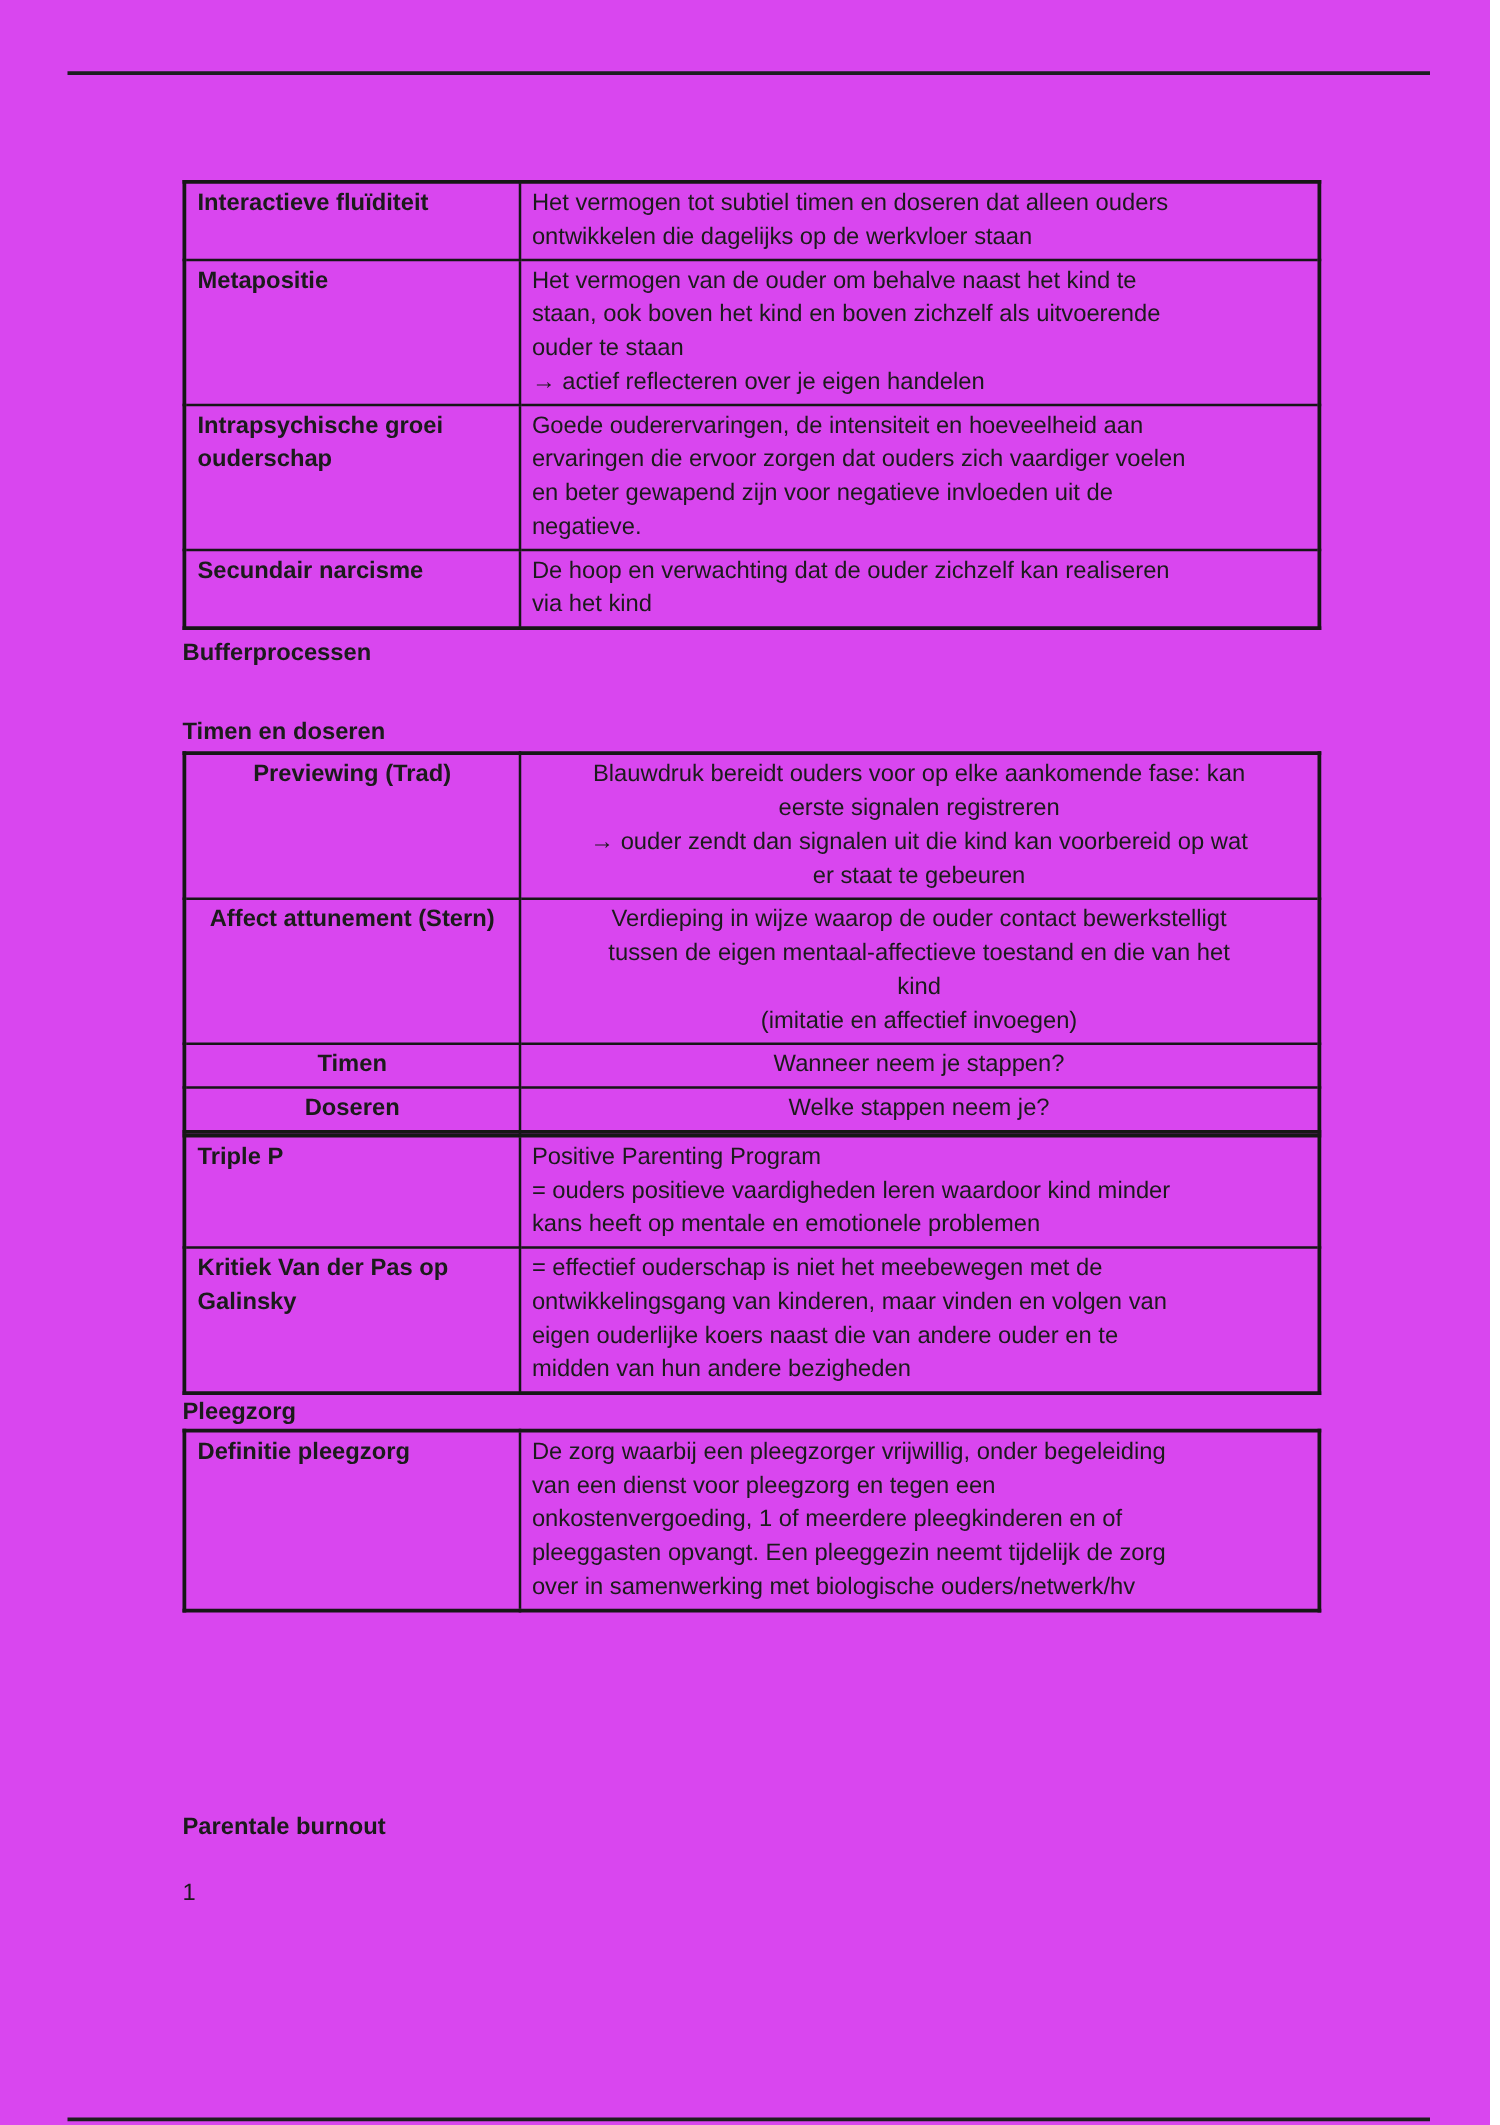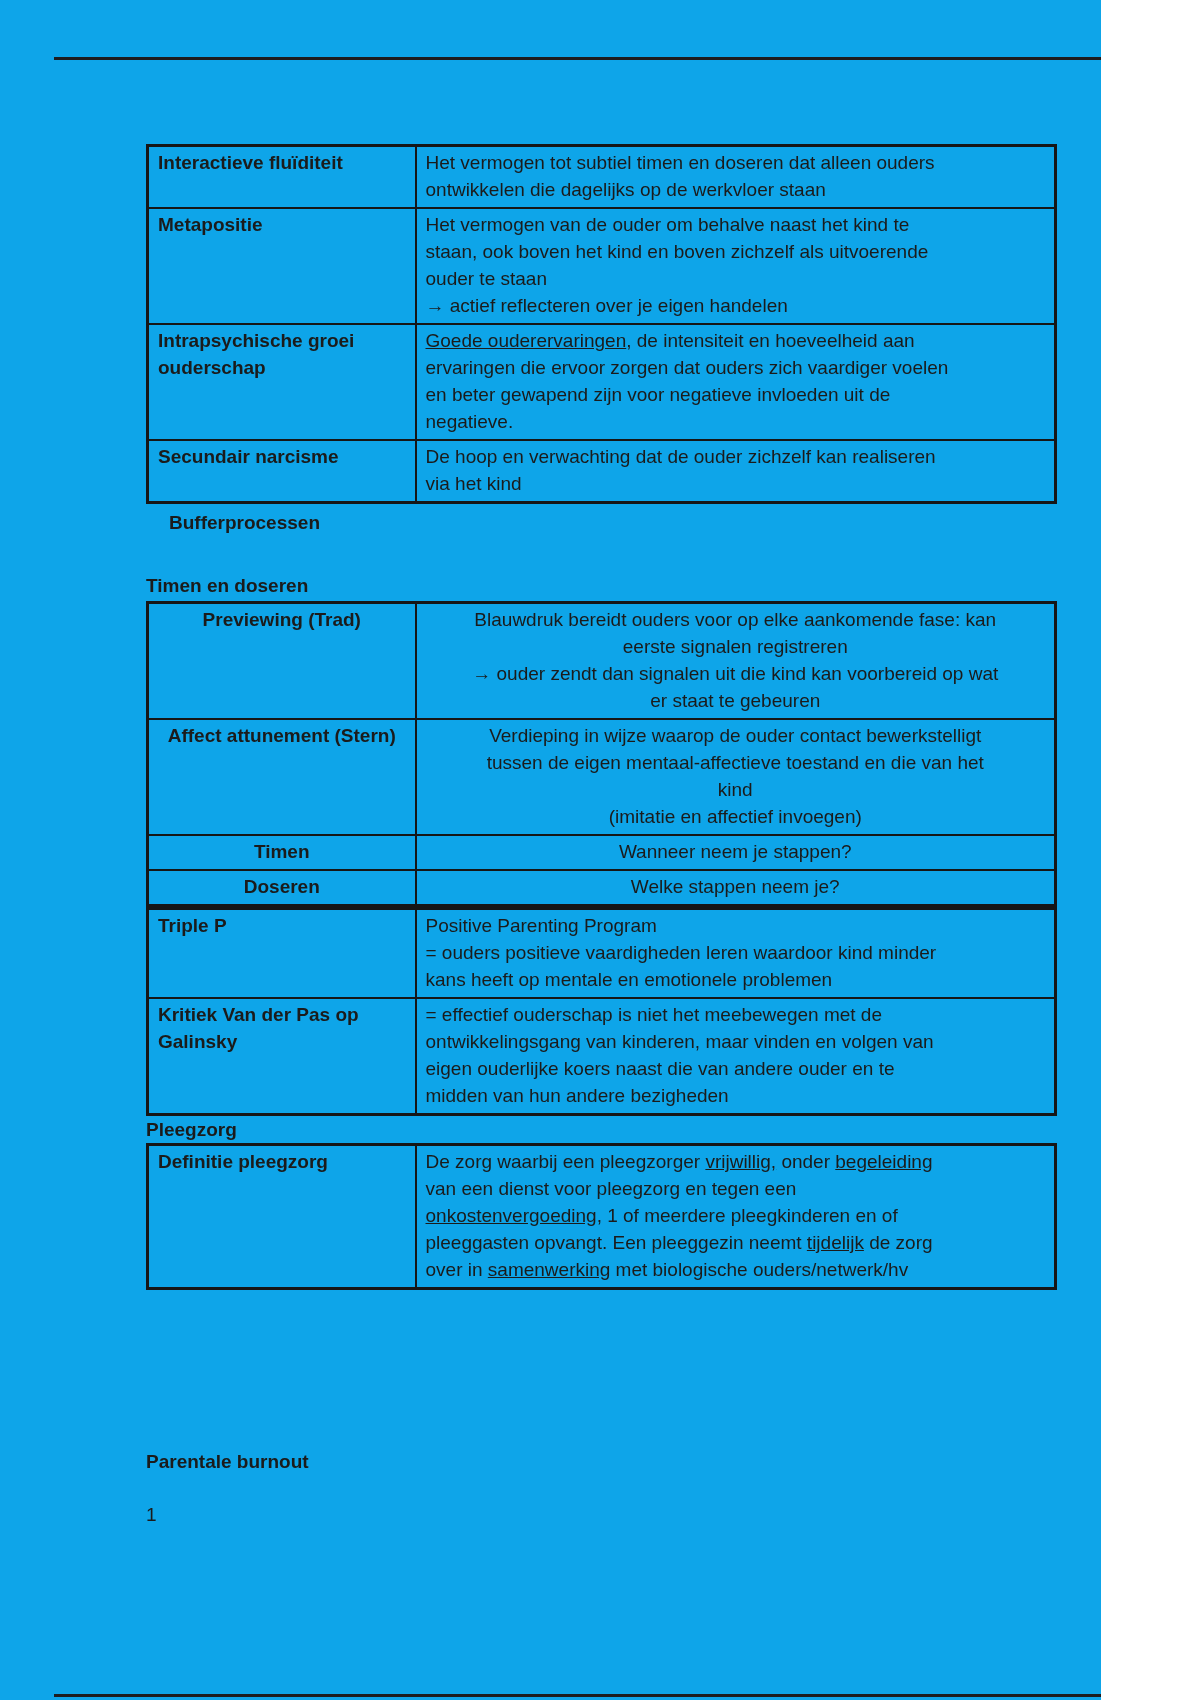--- a/index.html
+++ b/index.html
@@ -1,24 +1,23 @@
 <!DOCTYPE html>
 <html><head>
 <meta charset="utf-8">
 <style>
   html, body { margin: 0; padding: 0; background: #ffffff; }
   .page {
     position: relative;
-    width: 1081px;
+    width: 1192px;
     height: 1700px;
-    background: #0ea5e9;
+    background: #d946ef;
     font-family: "Liberation Sans", sans-serif;
     color: #1b1b1b;
     overflow: hidden;
-    padding-left: 20px;
   }
   .rule {
     position: absolute;
     left: 54px;
     width: 1090px;
     height: 3px;
     background: #1d1d1f;
   }
   .rule-top { top: 57px; }
   .rule-bottom { top: 1694px; }
@@ -40,28 +39,28 @@
     border: 2px solid #161616;
     vertical-align: top;
     padding: 2px 9px 4px 9px;
     font-size: 19px;
     line-height: 27px;
   }
   col.c1 { width: 268px; }
   col.c2 { width: 640px; }
   td.term { font-weight: bold; }
   .line { min-height: 27px; }
-  .u { text-decoration: underline; }
+  .u { }
 
   .heading {
     font-size: 19px;
     font-weight: bold;
     line-height: 27px;
   }
-  .h-buffer    { margin-top: 5px; margin-left: 23px; }
+  .h-buffer    { margin-top: 5px; }
   .h-timen     { margin-top: 36px; }
   .h-inleiding { margin-top: 36px; }
   .h-pleegzorg { }
   .h-burnout   { margin-top: 158px; }
 
   .t2 { margin-top: 2px; text-align: center; }
 
   .page-num {
     margin-top: 26px;
     font-size: 19px;

